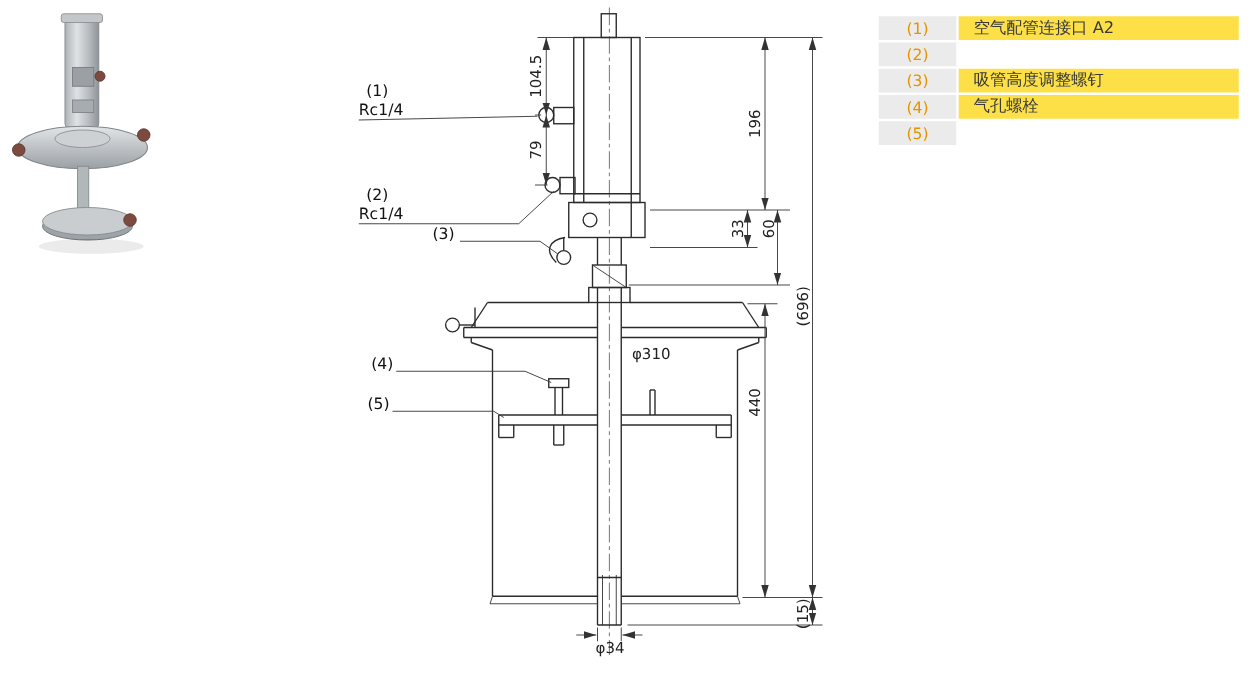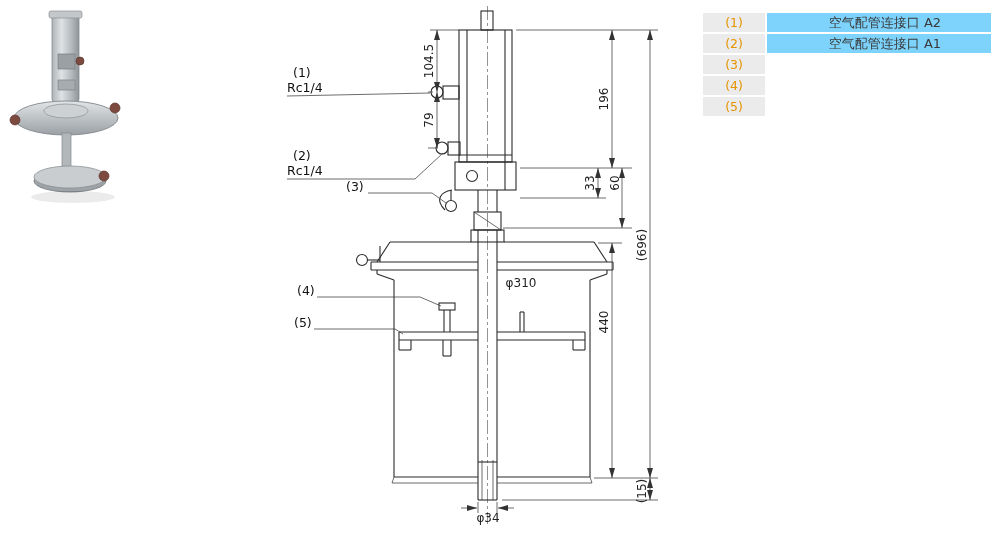--- a/index.html
+++ b/index.html
@@ -4,21 +4,21 @@
 <style>
   html,body{margin:0;padding:0;background:#fff;}
   #canvas{position:relative;width:998px;height:542px;background:#fff;overflow:hidden;
           font-family:"DejaVu Sans","Liberation Sans",sans-serif;}
   svg{position:absolute;left:0;top:0;}
   #photo-svg{left:0;top:0;}
   .legend{position:absolute;left:703px;top:13px;width:288px;display:flex;flex-direction:column;gap:2px;}
   .legend-row{display:flex;height:19px;line-height:19px;font-size:13px;}
   .legend-num{width:62px;background:#ebebeb;color:#e59400;text-align:center;border-right:2px solid #fff;
               font-size:12.5px;}
-  .legend-label{flex:1;background:#7dd3fc;color:#3a3a3a;padding-left:12px;text-align:center;}
+  .legend-label{flex:1;background:#fde047;color:#3a3a3a;padding-left:12px;}
   
   .dim-t{font-size:12px;fill:#222;}
   .call-t{font-size:12.5px;fill:#111;}
   .part{stroke:#2b2b2b;stroke-width:1.1;fill:none;}
   .thin{stroke:#3c3c3c;stroke-width:0.75;fill:none;}
   .cl{stroke:#777;stroke-width:0.8;fill:none;stroke-dasharray:14 3 3 3;}
 </style>
 </head>
 <body>
 
@@ -234,26 +234,27 @@
     </g>
   </svg>
 
   <div class="legend">
     <div class="legend-row">
       <div class="legend-num">(1)</div>
       <div class="legend-label">空气配管连接口 A2</div>
     </div>
     <div class="legend-row">
       <div class="legend-num">(2)</div>
-      <div class="legend-label">空气配管连接口 A1</div>
     </div>
     <div class="legend-row">
       <div class="legend-num">(3)</div>
+      <div class="legend-label">吸管高度调整螺钉</div>
     </div>
     <div class="legend-row">
       <div class="legend-num">(4)</div>
+      <div class="legend-label">气孔螺栓</div>
     </div>
     <div class="legend-row">
       <div class="legend-num">(5)</div>
     </div>
   </div>
 
 </div>
 
 </body></html>

